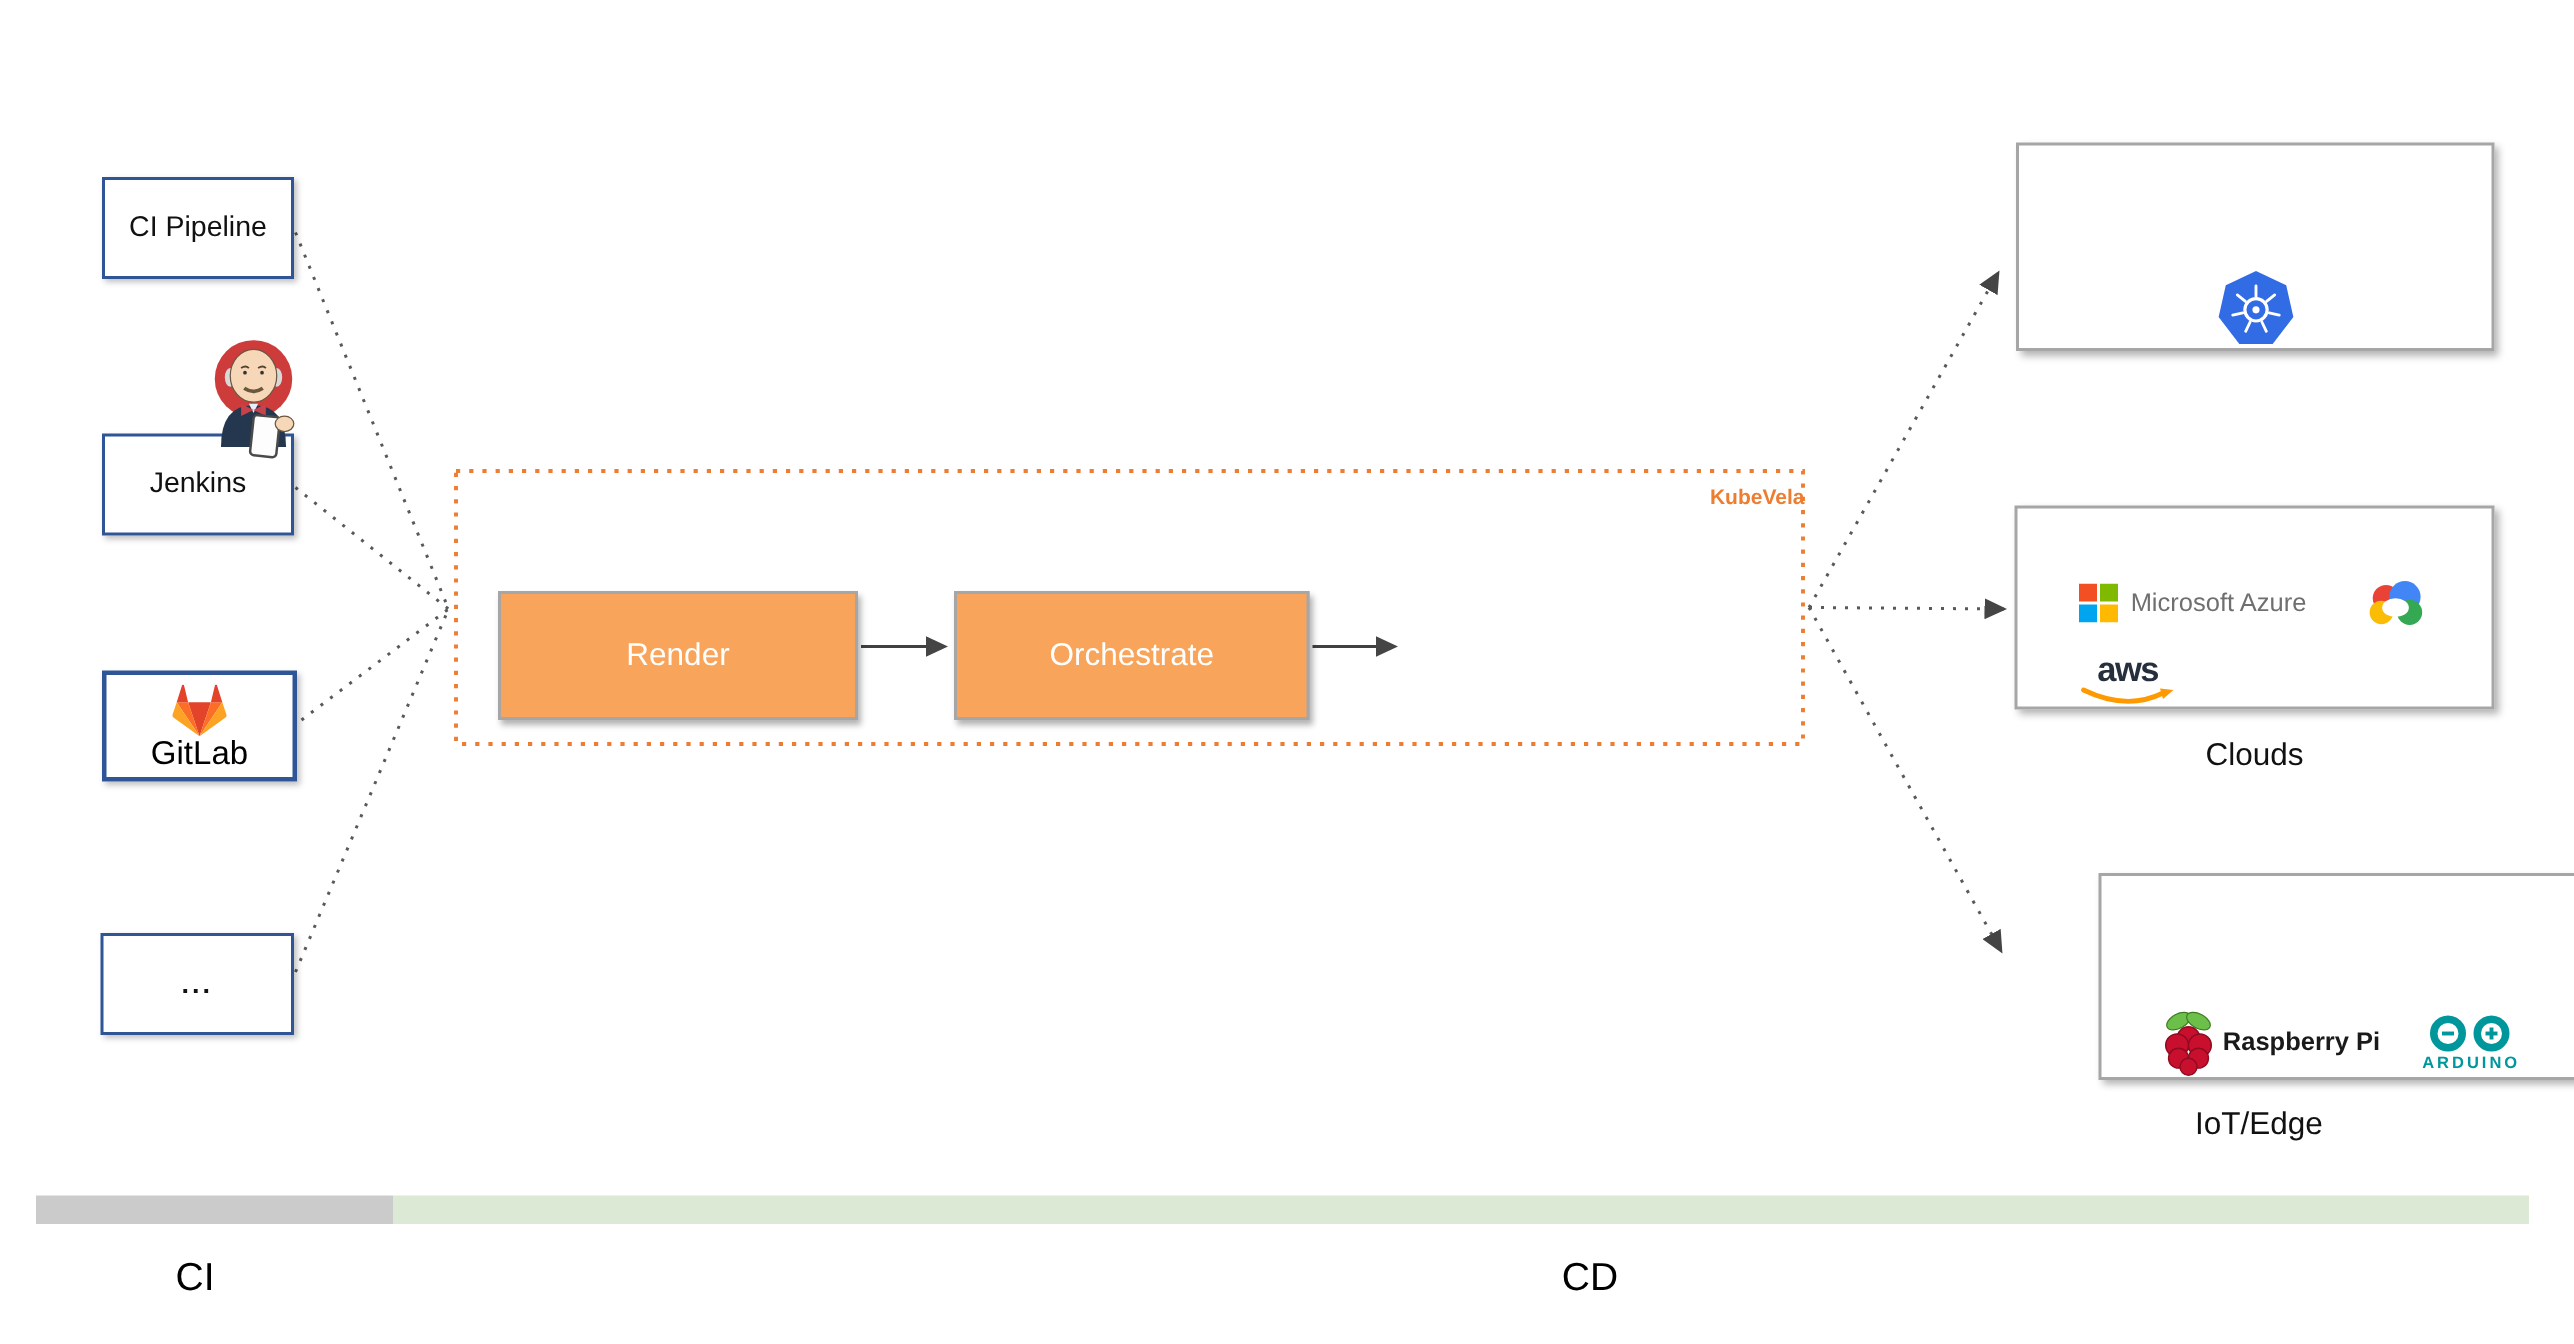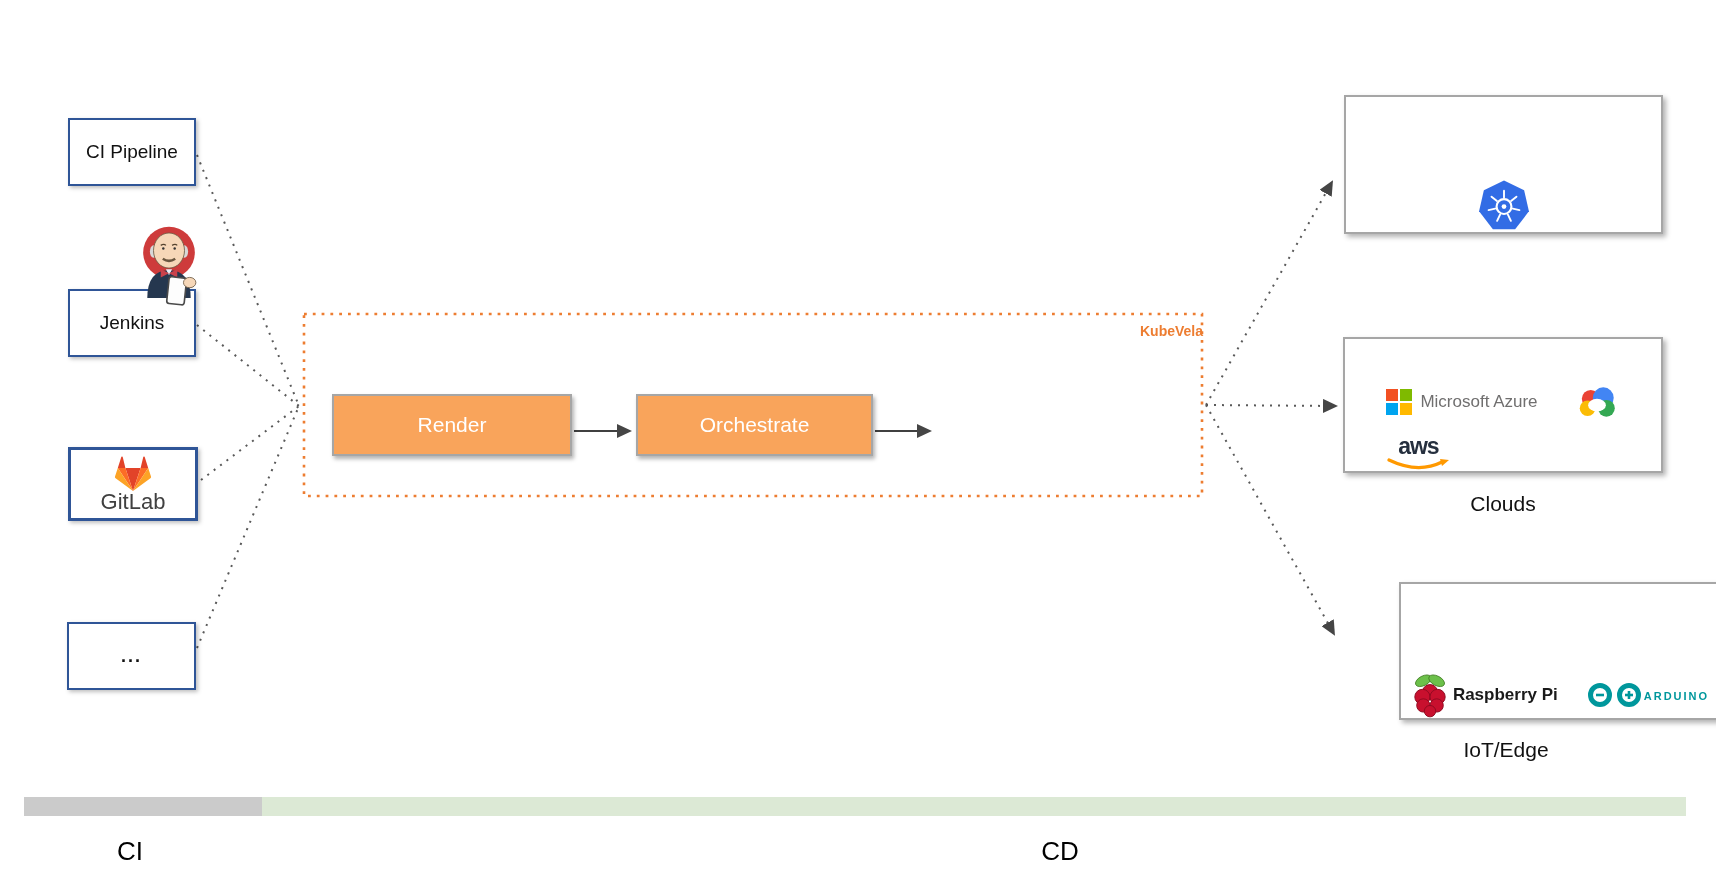--- a/index.html
+++ b/index.html
@@ -8,52 +8,52 @@
 
   svg.overlay { position:absolute; left:0; top:0; pointer-events:none; }
 
   
   .src-box { position:absolute; background:#fff; border:2px solid #2F5597;
              box-shadow:2px 2px 4px rgba(0,0,0,0.25);
              display:flex; align-items:center; justify-content:center;
              font-size:19px; color:#111; }
   .src-box.thick { border-width:3px; }
   .gitlab-inner { display:flex; flex-direction:column; align-items:center; gap:0px; }
-  .gitlab-word { color:#404040; font-size:22px; margin-top:-2px; }
+  .gitlab-word { color:#000000; font-size:22px; margin-top:-2px; }
   .dots-label { font-weight:bold; letter-spacing:2px; font-size:18px; }
 
   .jenkins-mascot { position:absolute; left:138px; top:223px; width:62px; height:84px; z-index:3; }
 
   
   .kv-container { position:absolute; left:303px; top:313px; width:900px; height:184px; }
   .kv-title { position:absolute; left:0; right:0; top:10px; text-align:right;
               color:#ED7D31; font-weight:bold; font-size:14px; }
 
-  .step-box { position:absolute; top:394px; height:62px; background:#F9A45B;
+  .step-box { position:absolute; top:394px; height:86px; background:#F9A45B;
               border:2px solid #A6A6A6; box-shadow:2px 3px 4px rgba(0,0,0,0.3);
               display:flex; align-items:center; justify-content:center;
               color:#fff; font-size:21px; }
 
   
   .tgt-box { position:absolute; background:#fff; border:2px solid #A6A6A6;
              box-shadow:3px 3px 5px rgba(0,0,0,0.3);
              display:flex; align-items:flex-end; justify-content:center; }
   .tgt-label { position:absolute; text-align:center; font-size:21px; color:#111; }
 
   .clouds-grid { display:grid; grid-template-columns:auto auto; grid-column-gap:36px; grid-row-gap:14px;
                  align-items:center; justify-items:start; }
   .logo-row { display:flex; align-items:center; gap:8px; }
   .azure-text { color:#706F6F; font-size:17px; font-weight:500; }
   .aws-wrap { display:flex; flex-direction:column; align-items:center; line-height:1; }
   .aws-text { color:#252F3E; font-weight:bold; font-size:23px; letter-spacing:-1px; }
   .alibaba-text { color:#FF6A00; font-weight:bold; font-size:19px; }
   .iot-row { display:flex; align-items:center; gap:28px; }
   .rpi-wrap { display:flex; align-items:center; gap:4px; }
   .rpi-text { font-weight:bold; font-size:17px; color:#1a1a1a; }
-  .arduino-wrap { display:flex; flex-direction:row; align-items:center; }
+  .arduino-wrap { display:flex; flex-direction:column; align-items:center; }
   .arduino-text { color:#00979C; font-weight:bold; font-size:11px; letter-spacing:2px; margin-top:1px; }
 
   
   .bar-seg { position:absolute; top:797px; height:19px; }
   .footer-label { position:absolute; top:836px; width:80px; text-align:center;
                   font-size:26px; color:#000; }
 </style>
 </head>
 <body>
 

